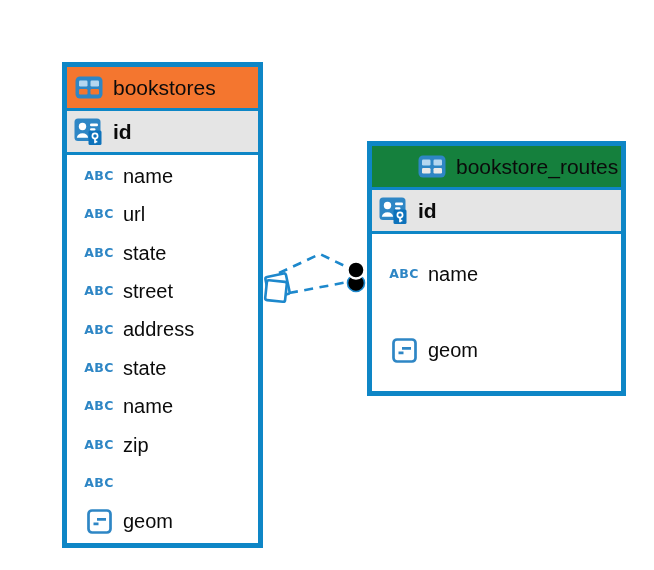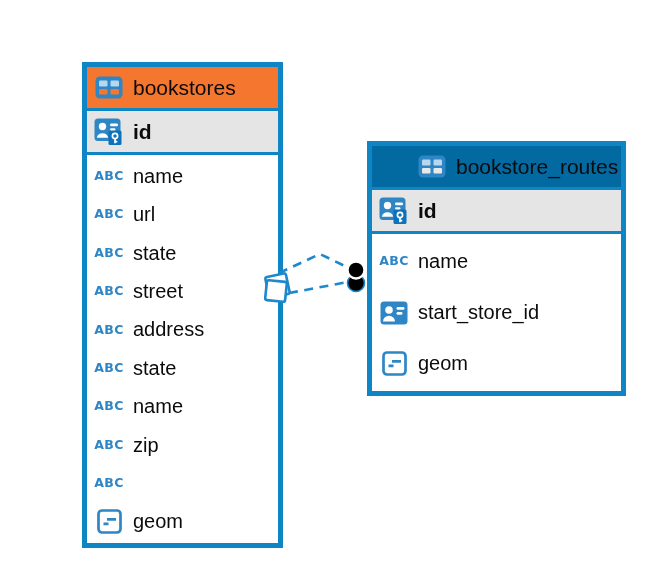--- a/index.html
+++ b/index.html
@@ -5,33 +5,33 @@
   html,body{margin:0;padding:0;background:#ffffff;}
   .canvas{
     position:relative;width:654px;height:570px;background:#ffffff;overflow:hidden;
     font-family:"Liberation Sans",sans-serif;color:#0b0b0b;
   }
   .table{
     position:absolute;background:#ffffff;box-sizing:border-box;
     border:5px solid var(--table-border,#0e86c6);
     display:flex;flex-direction:column;
   }
-  .t0{left:62px;top:62px;width:201px;height:486px;margin-left:20px;}
+  .t0{left:62px;top:62px;width:201px;height:486px;}
   .t1{left:367px;top:141px;width:259px;height:255px;}
   .hdr{
     height:41px;flex:none;border-bottom:3px solid var(--table-border,#0e86c6);
     display:flex;align-items:center;gap:9px;padding:0 7px;font-size:21px;
   }
   .pkrow{
     height:41px;flex:none;border-bottom:3px solid var(--table-border,#0e86c6);
     display:flex;align-items:center;gap:9px;padding:0 7px;
     font-size:21px;font-weight:700;background:#e5e5e5;
   }
   .tbody{flex:1;display:flex;flex-direction:column;padding:2px 0;}
-  .row{flex:1;display:flex;align-items:center;gap:9px;padding:0 7px;font-size:20px;}
+  .row{flex:1;display:flex;align-items:center;gap:9px;padding:0 17px;font-size:20px;}
   .ic{width:30px;flex:none;display:flex;align-items:center;justify-content:center;}
   .ic svg{display:block;}
   .abc{
     color:var(--icon-blue,#2e86c5);font-weight:800;font-size:12.5px;letter-spacing:.4px;
     font-family:"DejaVu Sans",sans-serif;line-height:1;
   }
   .title,.lbl{white-space:nowrap;}
   .overlay{position:absolute;left:0;top:0;pointer-events:none;}
   .rel{fill:none;stroke:var(--connector-blue,#1d88cc);stroke-width:2.6;stroke-dasharray:9 6.5;pointer-events:auto;}
   .sq{fill:#ffffff;stroke:var(--connector-blue,#1d88cc);stroke-width:2.6;pointer-events:auto;}
@@ -132,21 +132,21 @@
     <rect x="1.5" y="1.5" width="22" height="22" rx="3.5" fill="#fff" stroke="#2e86c5" stroke-width="2.7"></rect>
     <path d="M10 10.3 H19 M6.5 14.8 H11.5" stroke="#2e86c5" stroke-width="2.7"></path>
             </svg>
           </span>
           <span class="lbl">geom</span>
         </div>
       </div>
   </div>
 
   <div class="table t1">
-    <div class="hdr" style="background: #0369a1; padding-left: 45px;">
+    <div class="hdr" style="background: #15803d; padding-left: 45px;">
       <span class="ic">
           <svg width="28" height="23" viewBox="0 0 28 23">
     <rect x="0.5" y="0.5" width="27" height="22" rx="4.5" fill="#2e86c5"></rect>
     <rect x="4" y="4.5" width="8.5" height="6" rx="1.2" fill="#b5d7f0"></rect>
     <rect x="15.5" y="4.5" width="8.5" height="6" rx="1.2" fill="#b5d7f0"></rect>
     <rect x="4" y="13" width="8.5" height="5.5" rx="1.2" fill="#e9e9e9"></rect>
     <rect x="15.5" y="13" width="8.5" height="5.5" rx="1.2" fill="#e9e9e9"></rect>
           </svg>
         </span>
       <span class="title">bookstore_routes</span>
@@ -165,32 +165,20 @@
           </svg>
         </span>
       <span class="lbl">id</span>
     </div>
     <div class="tbody">
         <div class="row">
           <span class="ic">
             <span class="abc">ABC</span>
           </span>
           <span class="lbl">name</span>
-        </div>
-        <div class="row">
-          <span class="ic">
-            <svg width="28" height="24" viewBox="0 0 28 24">
-    <rect x="0.5" y="0.5" width="27" height="23" rx="3.5" fill="#2e86c5"></rect>
-    <circle cx="9" cy="9" r="3.8" fill="#fff"></circle>
-    <path d="M3 20.5 a6 5.8 0 0 1 12 0 z" fill="#fff"></path>
-    <rect x="16.5" y="6" width="8" height="2.8" rx="1.4" fill="#fff"></rect>
-    <rect x="16.5" y="11" width="6" height="2.8" rx="1.4" fill="#fff"></rect>
-            </svg>
-          </span>
-          <span class="lbl">start_store_id</span>
         </div>
         <div class="row">
           <span class="ic">
             <svg width="25" height="25" viewBox="0 0 25 25">
     <rect x="1.5" y="1.5" width="22" height="22" rx="3.5" fill="#fff" stroke="#2e86c5" stroke-width="2.7"></rect>
     <path d="M10 10.3 H19 M6.5 14.8 H11.5" stroke="#2e86c5" stroke-width="2.7"></path>
             </svg>
           </span>
           <span class="lbl">geom</span>
         </div>

